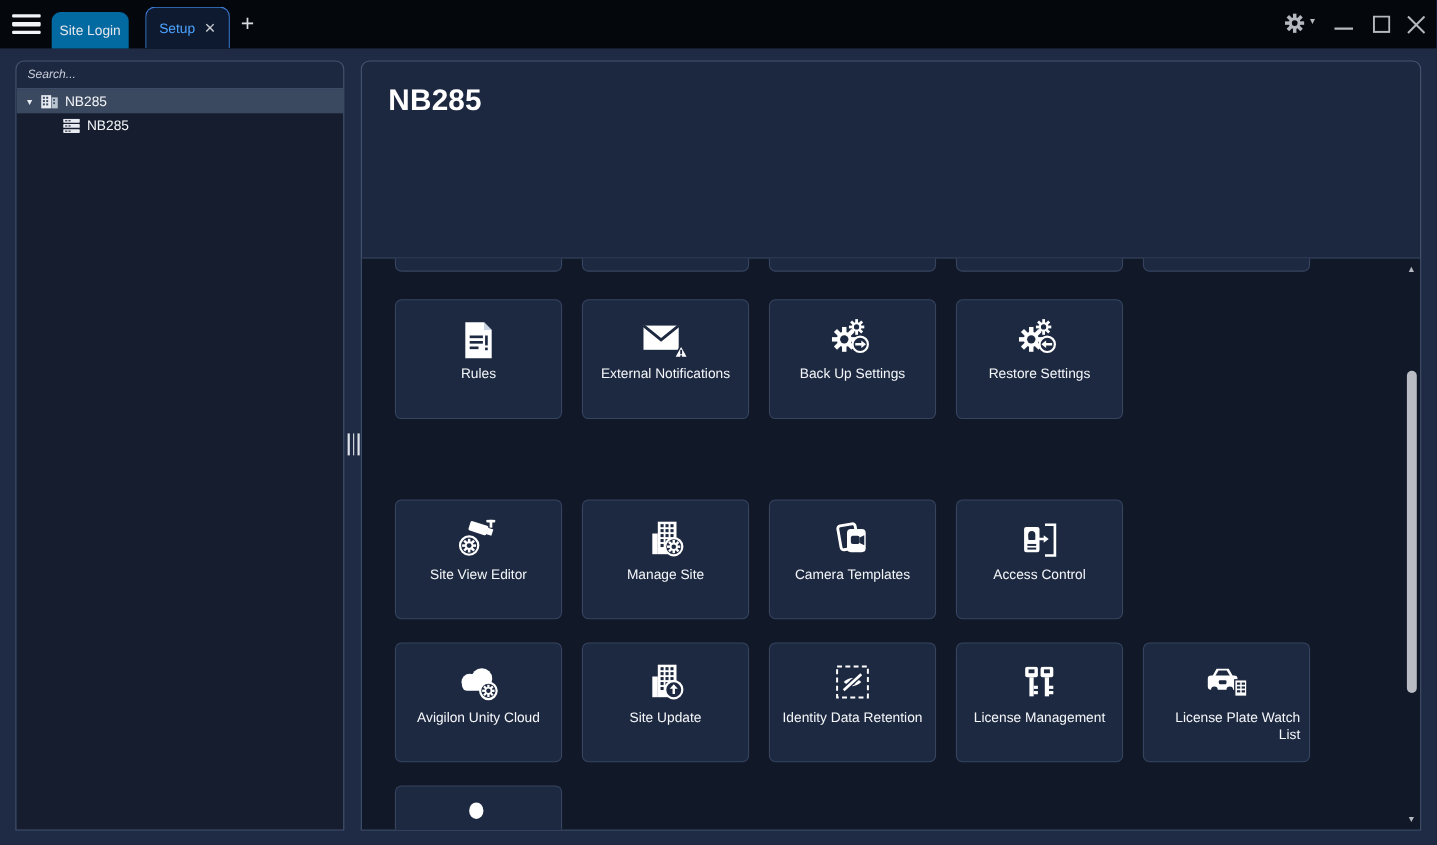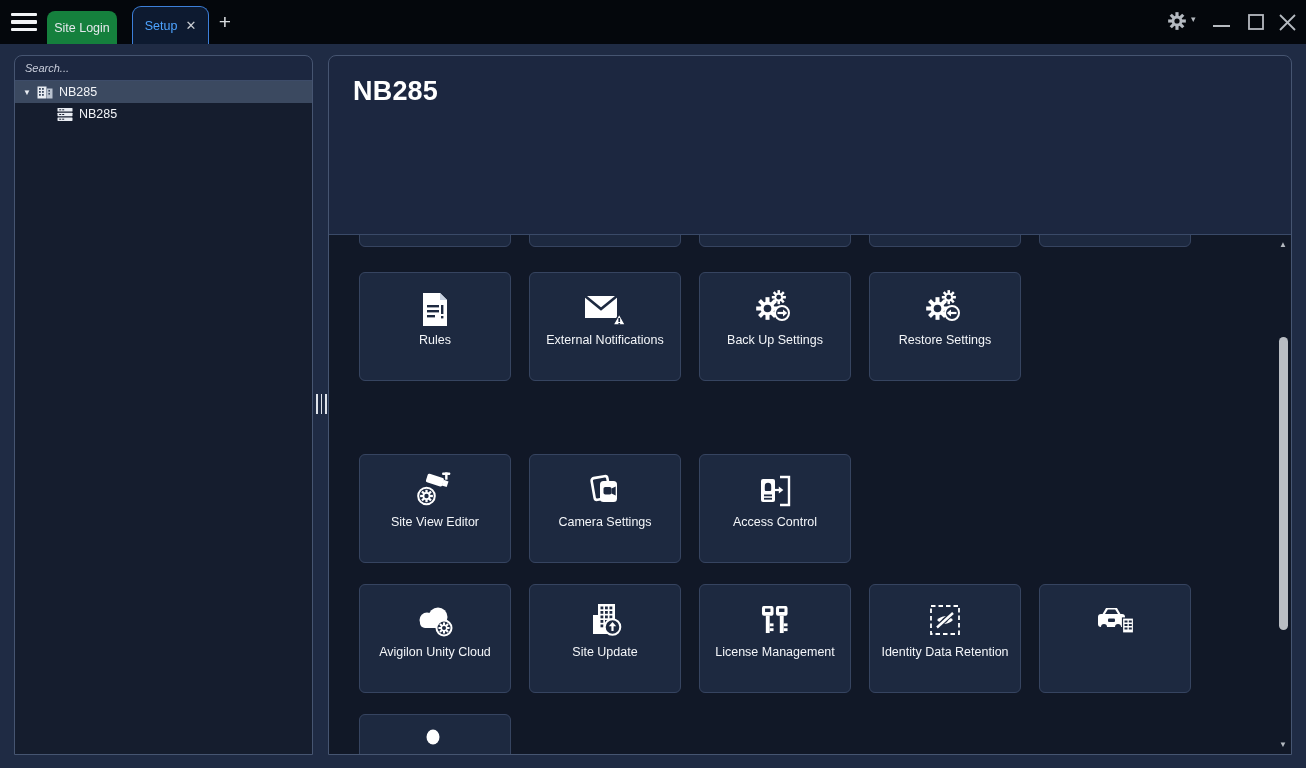--- a/index.html
+++ b/index.html
@@ -11,21 +11,21 @@
     position:relative;
   }
   #root { position:absolute; inset:0; }
 
   
   .topbar { position:absolute; left:0; top:0; width:1306px; height:44px; background:#04070c; }
   .hamburger { position:absolute; left:11px; top:13px; width:26px; height:18px; cursor:pointer; }
   .hamburger span { display:block; width:26px; height:3.4px; background:#f2f4f7; border-radius:1px; margin-bottom:3.9px; }
   .tab { position:absolute; display:flex; align-items:center; justify-content:center;
          font-size:12.5px; color:#e4e7ec; border-radius:8px 8px 0 0; }
-  .tab-inactive { left:47px; top:11px; width:70px; height:33px; background:#15803d; }
+  .tab-inactive { left:47px; top:11px; width:70px; height:33px; background:#0369a1; }
   .tab-active { left:132px; top:6px; width:77px; height:38px; background:#0d1a30;
                 border:1.5px solid #3c7fd9; border-bottom:none; border-radius:9px 9px 0 0;
                 color:#4da3ff; gap:8px; }
   .tab-close { color:#c9cdd2; font-size:13px; line-height:1; cursor:pointer; }
   .newtab { position:absolute; left:214px; top:9px; width:22px; height:26px; color:#d7dade;
             font-size:21px; display:flex; align-items:center; justify-content:center; cursor:pointer; }
   .gear-btn { position:absolute; left:1168px; top:12px; width:30px; height:20px; cursor:pointer; }
   .gear-caret { position:absolute; left:1191px; top:14px; font-size:9px; color:#b4b9c0; }
   .winctl { position:absolute; top:0; width:30px; height:44px; display:flex; align-items:center; justify-content:center; cursor:pointer; }
   .w-min { left:1206px; } .w-max { left:1241px; } .w-close { left:1272px; }
@@ -315,32 +315,43 @@
             <svg width="38" height="36" viewBox="0 0 38 36" style="color:#fff">
               <use href="#sym-bullet-cam" x="7" y="0" width="31" height="21"></use>
               <circle cx="10.5" cy="24" r="8.3" fill="#1d2940" stroke="#fff" stroke-width="2"></circle>
               <use href="#sym-gear" x="4" y="17.5" width="13" height="13"></use>
               <circle cx="10.5" cy="24" r="2.2" fill="#1d2940"></circle>
             </svg>
           </div>
           <div class="tlabel">Site View Editor</div>
         </div>
 
+        <div class="tile">
+          <div class="ticon">
+            <svg width="36" height="36" viewBox="0 0 36 36" style="color:#fff">
+              <use href="#sym-building" x="5" y="2" width="24" height="30"></use>
+              <circle cx="25.5" cy="25" r="7.8" fill="#1d2940" stroke="#fff" stroke-width="2"></circle>
+              <use href="#sym-gear" x="19.3" y="18.8" width="12.4" height="12.4"></use>
+              <circle cx="25.5" cy="25" r="2.1" fill="#1d2940"></circle>
+            </svg>
+          </div>
+          <div class="tlabel">Manage Site</div>
+        </div>
 
 
         <div class="tile">
           <div class="ticon">
             <svg width="36" height="34" viewBox="0 0 36 34">
               <rect x="6" y="3" width="16" height="22" rx="2.5" fill="none" stroke="#fff" stroke-width="2.6" transform="rotate(-10 14 14)"></rect>
               <rect x="13" y="7" width="17" height="21" rx="3.5" fill="#fff"></rect>
               <rect x="16.5" y="13" width="8" height="7.5" rx="1.8" fill="#1d2940"></rect>
               <path d="M24.5 14.6l4.2-2v9l-4.2-2z" fill="#1d2940"></path>
             </svg>
           </div>
-          <div class="tlabel">Camera Settings</div>
+          <div class="tlabel">Camera Templates</div>
         </div>
 
         <div class="tile">
           <div class="ticon">
             <svg width="34" height="34" viewBox="0 0 34 34">
               <path d="M22 3h9v28h-9" fill="none" stroke="#fff" stroke-width="2.4"></path>
               <rect x="3" y="5" width="14" height="23" rx="2" fill="#fff"></rect>
               <circle cx="10" cy="12" r="3.2" fill="#1d2940"></circle>
               <rect x="6.8" y="12" width="6.4" height="5" rx="1" fill="#1d2940"></rect>
               <rect x="6" y="20.5" width="8" height="1.8" fill="#1d2940"></rect>
@@ -376,39 +387,39 @@
               <circle cx="25.5" cy="25" r="7.8" fill="#1d2940" stroke="#fff" stroke-width="2"></circle>
               <line x1="25.5" y1="29" x2="25.5" y2="23" stroke="#fff" stroke-width="2.2"></line>
               <path d="M21.8 24.2l3.7-4.2 3.7 4.2z" fill="#fff"></path>
             </svg>
           </div>
           <div class="tlabel">Site Update</div>
         </div>
 
         <div class="tile">
           <div class="ticon">
-            <svg width="32" height="34" viewBox="0 0 32 34">
-              <use href="#sym-key" x="2" y="2" width="13.5" height="29"></use>
-              <use href="#sym-key" x="16" y="2" width="13.5" height="29"></use>
-            </svg>
-          </div>
-          <div class="tlabel">License Management</div>
-        </div>
-
-        <div class="tile">
-          <div class="ticon">
             <svg width="36" height="36" viewBox="0 0 36 36">
               <rect x="4" y="4" width="28" height="28" fill="none" stroke="#fff" stroke-width="1.8" stroke-dasharray="4.5 3"></rect>
               <path d="M10 18q8-7.5 16 0q-8 7.5-16 0z" fill="#fff"></path>
               <circle cx="18" cy="18" r="2.6" fill="#1d2940"></circle>
               <line x1="8.5" y1="26.5" x2="27" y2="10" stroke="#1d2940" stroke-width="5"></line>
               <line x1="10" y1="25.5" x2="26" y2="11" stroke="#fff" stroke-width="2.4"></line>
             </svg>
           </div>
           <div class="tlabel">Identity Data Retention</div>
+        </div>
+
+        <div class="tile">
+          <div class="ticon">
+            <svg width="32" height="34" viewBox="0 0 32 34">
+              <use href="#sym-key" x="2" y="2" width="13.5" height="29"></use>
+              <use href="#sym-key" x="16" y="2" width="13.5" height="29"></use>
+            </svg>
+          </div>
+          <div class="tlabel">License Management</div>
         </div>
 
         <div class="tile">
           <div class="ticon">
             <svg width="40" height="32" viewBox="0 0 40 32">
               <path d="M7 9 L11 2 H22 L26 9 Z" fill="#fff"></path>
               <rect x="3" y="8" width="27" height="13" rx="3" fill="#fff"></rect>
               <path d="M10 8 L12.8 3.5 H20.2 L23 8 Z" fill="#1d2940"></path>
               <circle cx="9" cy="21" r="3" fill="#1d2940"></circle>
               <circle cx="23" cy="21" r="3" fill="#1d2940"></circle>
@@ -417,20 +428,21 @@
               <g fill="#1d2940">
                 <rect x="29.5" y="14.5" width="3" height="2"></rect>
                   <rect x="33.8" y="14.5" width="3" height="2"></rect>
                 <rect x="29.5" y="18" width="3" height="2"></rect>
                   <rect x="33.8" y="18" width="3" height="2"></rect>
                 <rect x="29.5" y="21.5" width="3" height="2"></rect>
                   <rect x="33.8" y="21.5" width="3" height="2"></rect>
               </g>
             </svg>
           </div>
+          <div class="tlabel">License Plate Watch List</div>
         </div>
       </div>
 
       <div class="tile-row row-e">
         <div class="tile">
           <div class="ticon">
             <svg width="34" height="40" viewBox="0 0 34 40">
               <ellipse cx="15" cy="9" rx="6.5" ry="7.5" fill="#fff"></ellipse>
               <path d="M2 34 Q15 18 28 34 L28 40 L2 40 Z" fill="#fff"></path>
               <rect x="21" y="28" width="11" height="10" fill="#fff" stroke="#1d2940" stroke-width="1.2"></rect>

